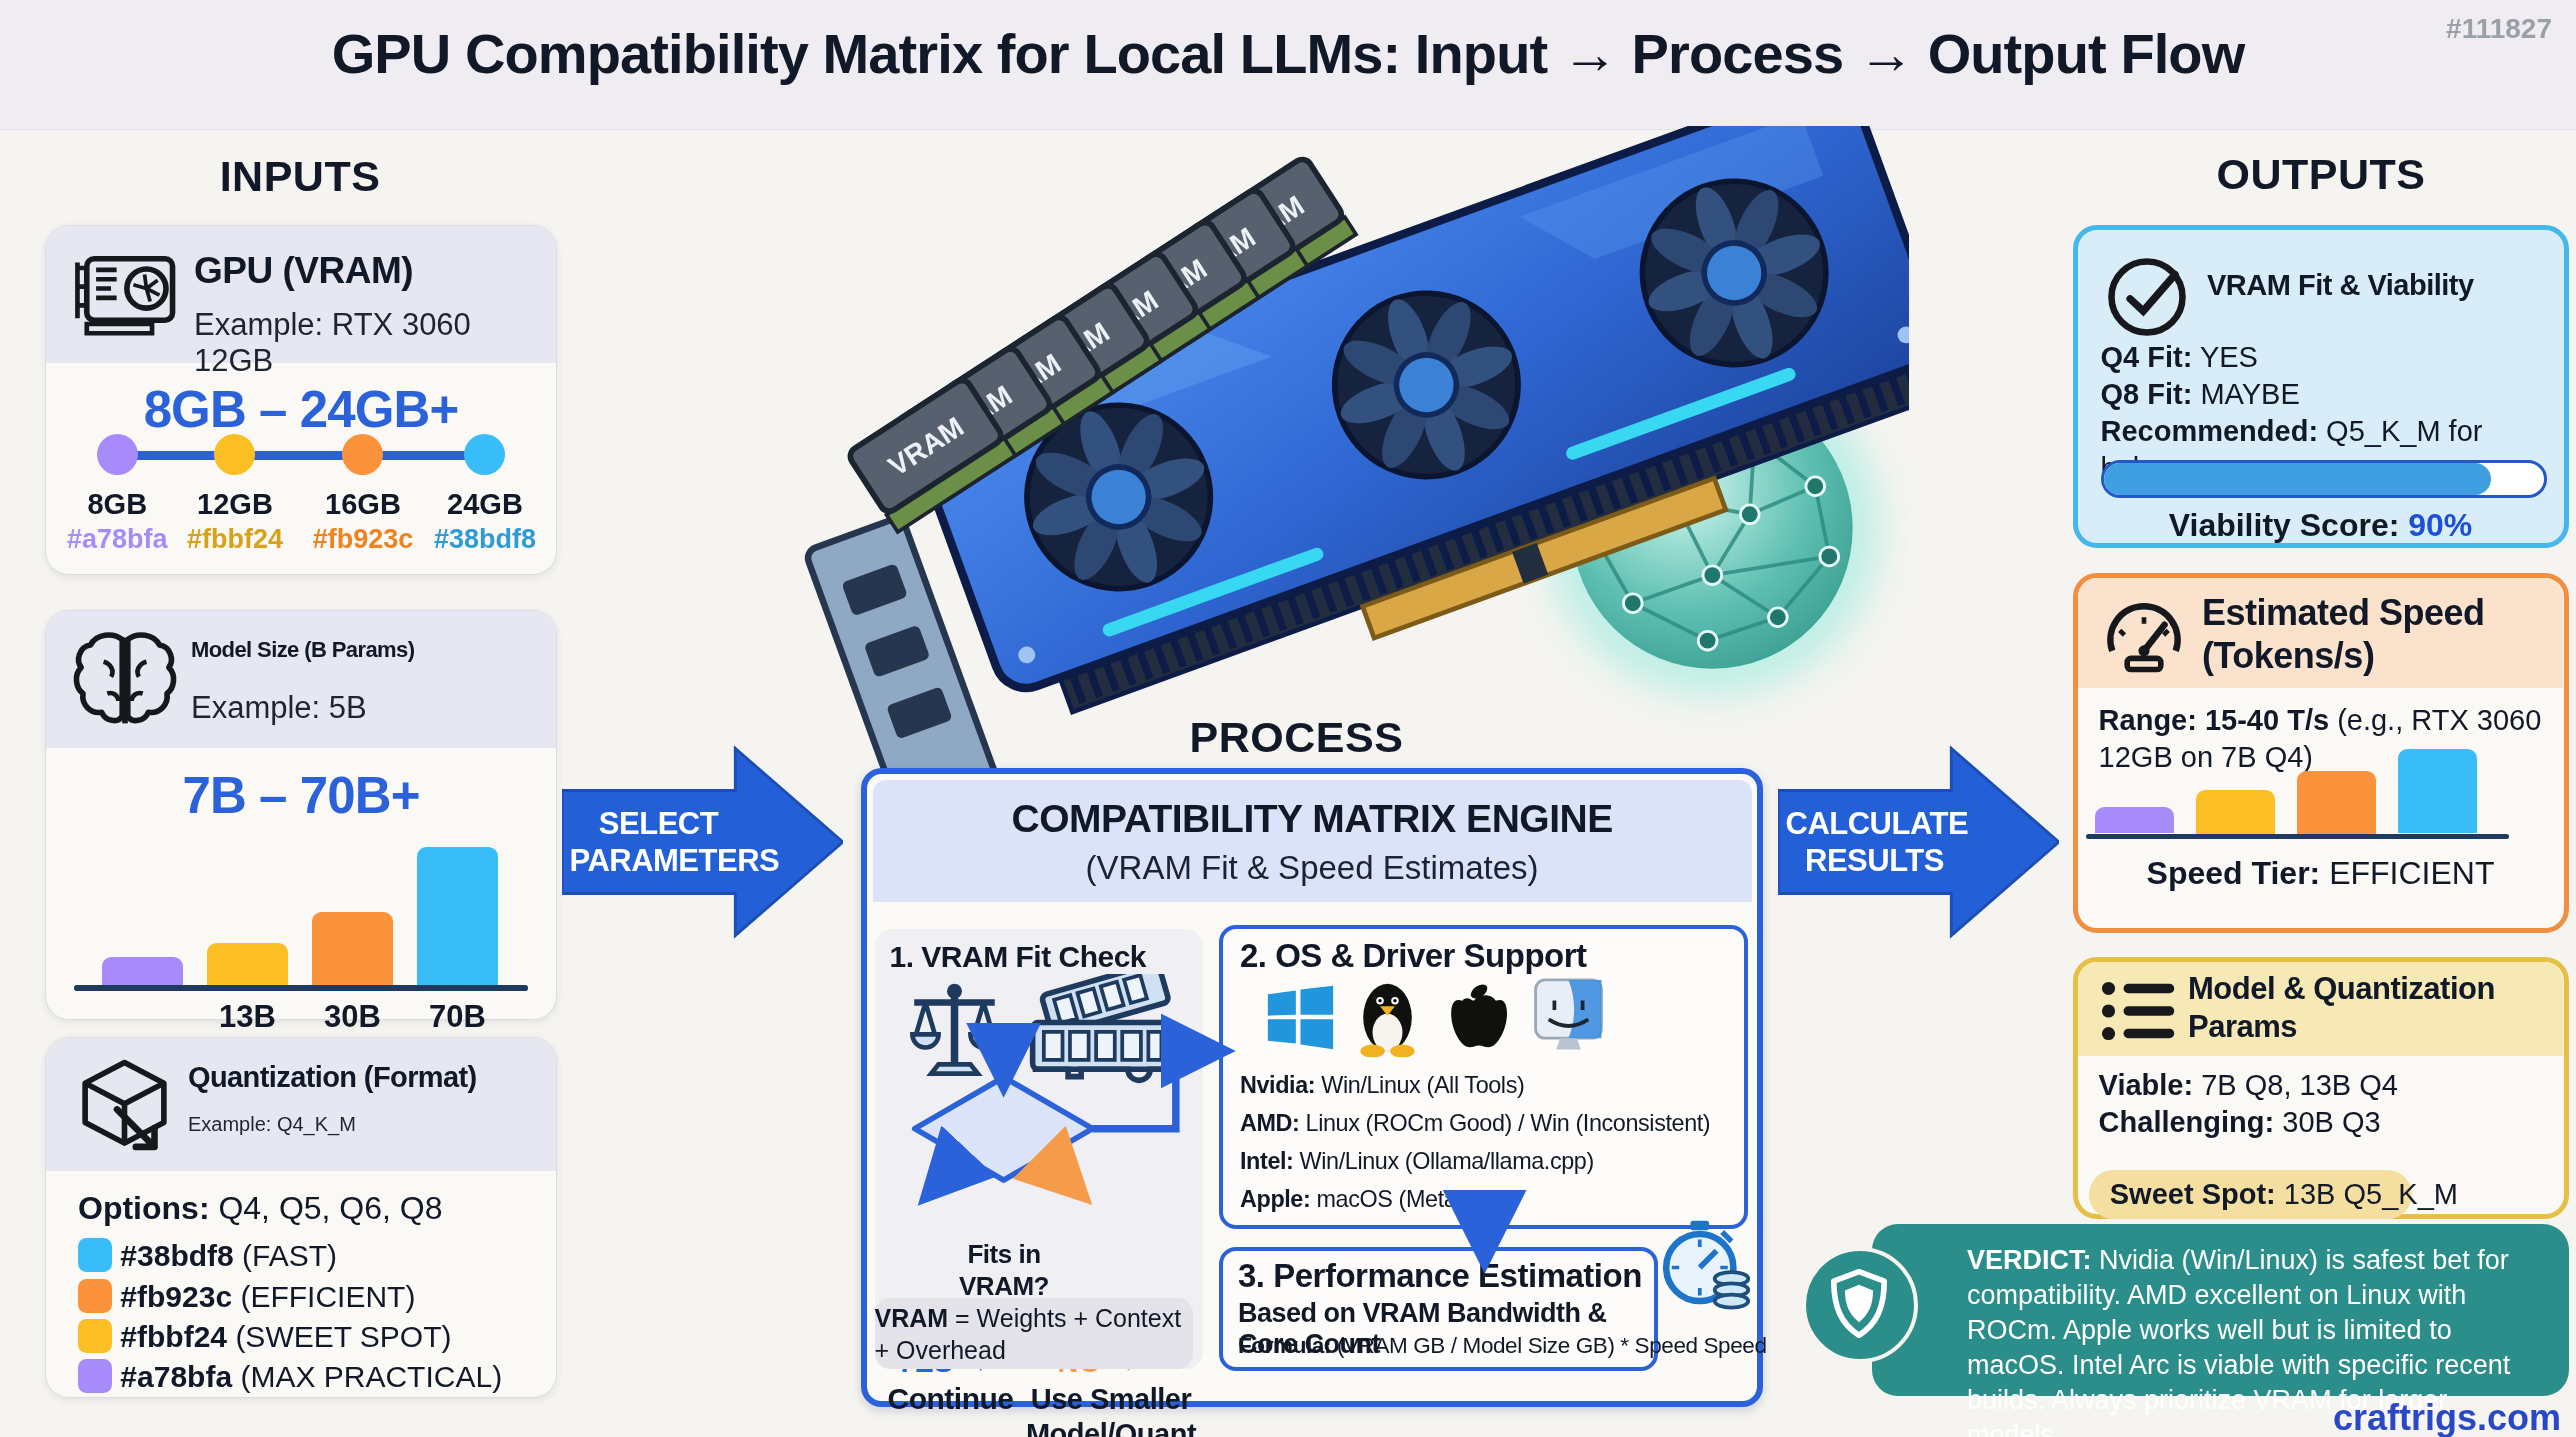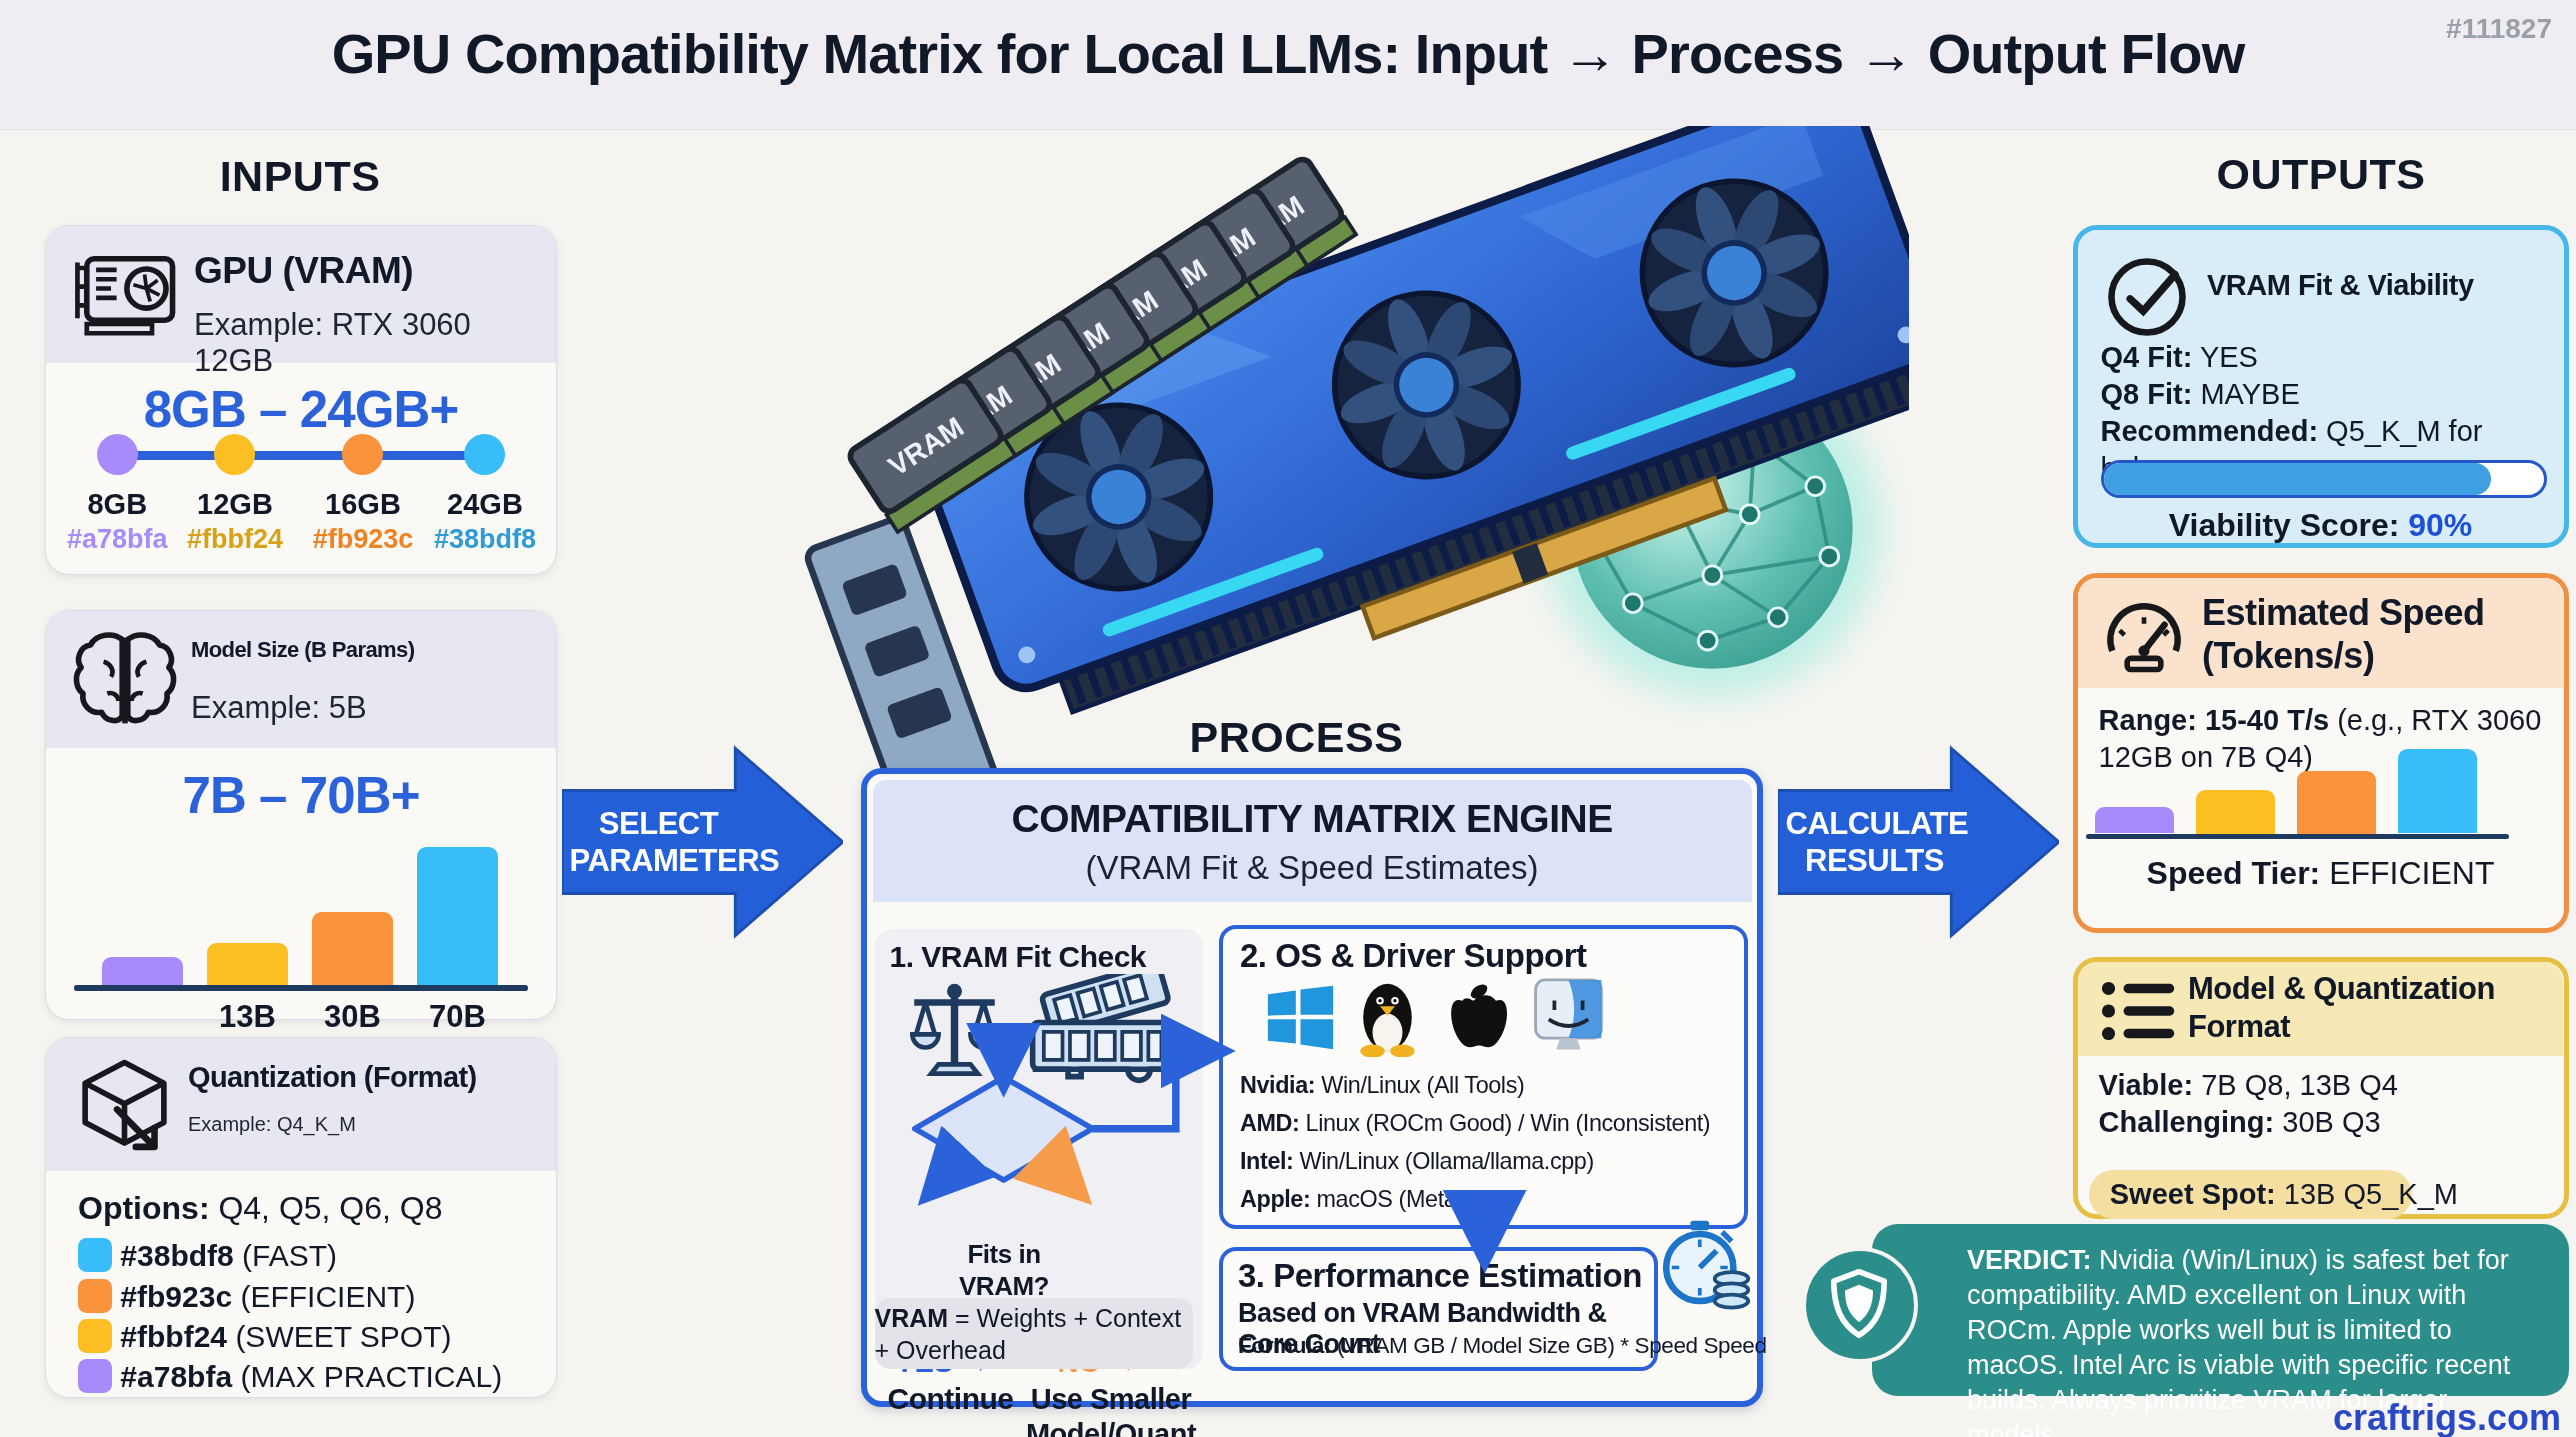--- a/index.html
+++ b/index.html
@@ -460,21 +460,21 @@
   <svg class="abs" style="left:22.5px;top:17px;" width="77" height="64" viewBox="0 0 82 68">
     <circle cx="8" cy="10" r="7" fill="#16181c"></circle>
       <rect x="24" y="5" width="54" height="10" rx="5" fill="#16181c"></rect>
     <circle cx="8" cy="34" r="7" fill="#16181c"></circle>
       <rect x="24" y="29" width="54" height="10" rx="5" fill="#16181c"></rect>
     <circle cx="8" cy="58" r="7" fill="#16181c"></circle>
       <rect x="24" y="53" width="54" height="10" rx="5" fill="#16181c"></rect>
   </svg>
   <div class="abs btitle" style="left:110px;top:7.5px;font-size:31px;line-height:38px;letter-spacing:-0.5px;">
     <span>Model &amp; Quantization</span><br>
-    <span>Format</span>
+    <span>Params</span>
   </div>
   <div class="abs kv" style="left:20.6px;top:105px;">
     <div><b>Viable:</b> <span>7B Q8, 13B Q4</span></div>
     <div><b>Challenging:</b> <span>30B Q3</span></div>
   </div>
   <div class="abs pill" style="left:11.2px;top:183px;width:323px;height:49px;line-height:49px;padding-left:20.6px;box-sizing:border-box;font-size:29px;white-space:nowrap;">
     <b>Sweet Spot:</b>
     <span>13B Q5_K_M</span>
   </div>
 </div>

